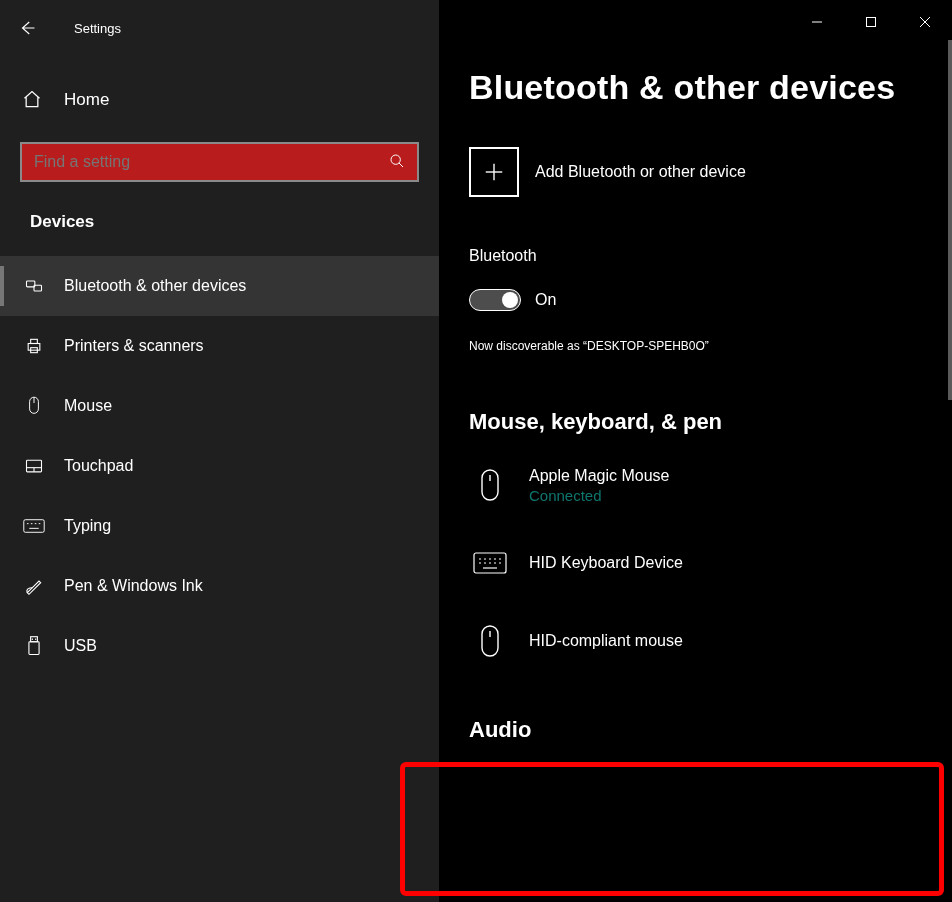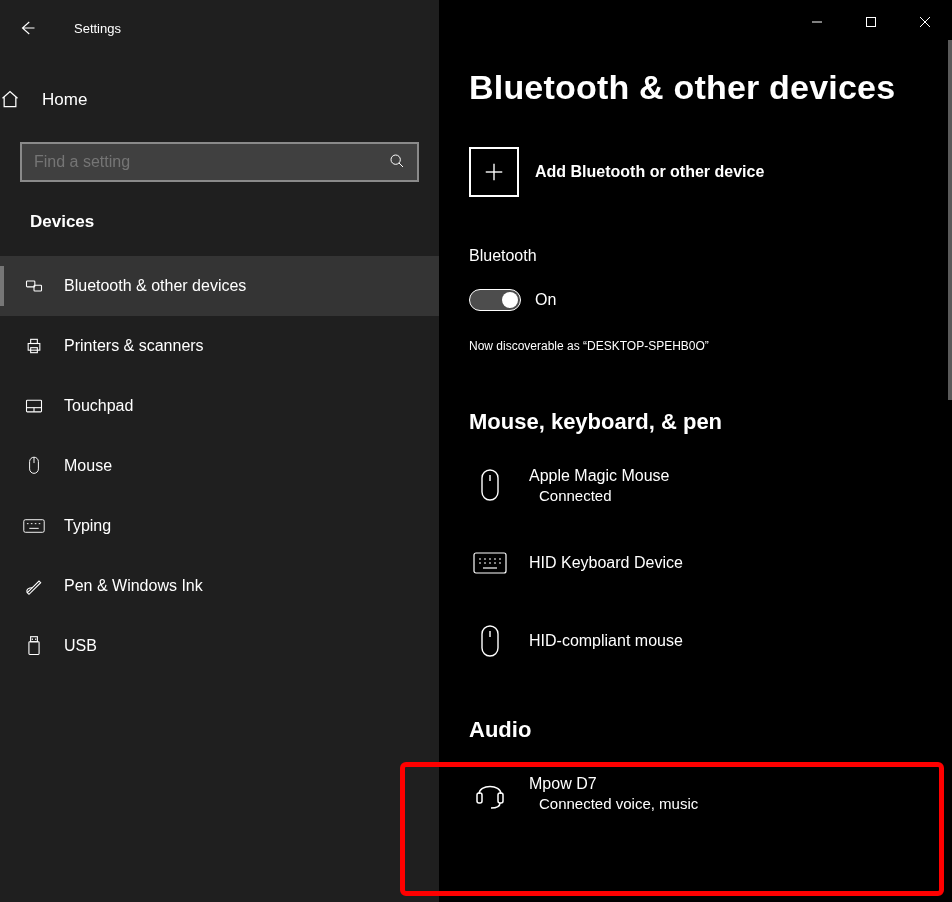--- a/index.html
+++ b/index.html
@@ -34,34 +34,35 @@
   }
   .sidebar-header .title {
     margin-left: 24px;
     font-size: 13px;
     font-weight: 400;
   }
   .home-row {
     display: flex;
     align-items: center;
     height: 44px;
+    padding-left: 22px;
     margin-top: 32px;
   }
   .home-row .label {
     margin-left: 22px;
     font-size: 17px;
   }
   .search-wrap {
     margin: 20px 20px 0 20px;
   }
   .search {
     width: 100%;
     height: 40px;
     border: 2px solid #8a8a8a;
-    background: #404040;
+    background: #b91c1c;
     display: flex;
     align-items: center;
     padding: 0 12px;
   }
   .search input {
     flex: 1;
     border: none;
     background: transparent;
     color: #cfcfcf;
     font-size: 16px;
@@ -139,21 +140,20 @@
   .page-title {
     font-size: 34px;
     font-weight: 600;
     letter-spacing: 0.2px;
     margin-bottom: 40px;
   }
   .add-row {
     display: flex;
     align-items: center;
     margin-bottom: 50px;
-    font-weight: bold;
   }
   .add-box {
     width: 50px;
     height: 50px;
     border: 2px solid #fff;
     display: flex;
     align-items: center;
     justify-content: center;
   }
   .add-row .label {
@@ -212,23 +212,22 @@
     align-items: center;
   }
   .device .dtext {
     margin-left: 18px;
   }
   .device .dname {
     font-size: 16px;
   }
   .device .dstatus {
     font-size: 15px;
-    color: #ffffff;
+    color: #0f766e;
     margin-top: 2px;
-    margin-left: 10px;
   }
   .highlight-box {
     position: absolute;
     left: 400px;
     width: 544px;
     border: 5px solid #ff0000;
     border-radius: 6px;
     pointer-events: none;
   }
   .scrollbar-track {
@@ -292,36 +291,36 @@
         <svg width="20" height="20" viewBox="0 0 24 24" stroke-width="1.3">
             <rect x="5" y="9" width="14" height="8"></rect>
             <rect x="8" y="4" width="8" height="5"></rect>
             <rect x="8" y="14" width="8" height="6"></rect>
           </svg>
       </span>
       <span class="label">Printers &amp; scanners</span>
     </div>
     <div class="nav-item">
       <span class="icon">
+        <svg width="18" height="22" viewBox="0 0 24 30" stroke-width="1.3">
+            <rect x="6" y="3" width="12" height="22" rx="6"></rect>
+            <line x1="12" y1="3" x2="12" y2="11"></line>
+          </svg>
+      </span>
+      <span class="label">Mouse</span>
+    </div>
+    <div class="nav-item">
+      <span class="icon">
         <svg width="20" height="18" viewBox="0 0 24 20" stroke-width="1.3">
             <rect x="3" y="3" width="18" height="14" rx="1"></rect>
             <line x1="3" y1="12" x2="21" y2="12"></line>
             <line x1="12" y1="12" x2="12" y2="17"></line>
           </svg>
       </span>
       <span class="label">Touchpad</span>
-    </div>
-    <div class="nav-item">
-      <span class="icon">
-        <svg width="18" height="22" viewBox="0 0 24 30" stroke-width="1.3">
-            <rect x="6" y="3" width="12" height="22" rx="6"></rect>
-            <line x1="12" y1="3" x2="12" y2="11"></line>
-          </svg>
-      </span>
-      <span class="label">Mouse</span>
     </div>
     <div class="nav-item">
       <span class="icon">
         <svg width="22" height="16" viewBox="0 0 28 18" stroke-width="1.2">
             <rect x="1" y="1" width="26" height="16" rx="2"></rect>
             <line x1="5" y1="6" x2="7" y2="6"></line>
             <line x1="10" y1="6" x2="12" y2="6"></line>
             <line x1="15" y1="6" x2="17" y2="6"></line>
             <line x1="20" y1="6" x2="22" y2="6"></line>
             <line x1="8" y1="12" x2="20" y2="12"></line>
@@ -442,31 +441,17 @@
             <line x1="12" y1="7" x2="12" y2="13"></line>
           </svg>
       </span>
       <div class="dtext">
         <div class="dname">HID-compliant mouse</div>
       </div>
     </div>
 
     <div class="group-title">Audio</div>
 
-    <div class="device">
-      <span class="dicon">
-        <svg width="32" height="34" viewBox="0 0 32 34" stroke-width="1.5">
-            <path d="M5 18 C5 8 27 8 27 18"></path>
-            <rect x="3" y="17" width="5" height="10" rx="2"></rect>
-            <rect x="24" y="17" width="5" height="10" rx="2"></rect>
-            <path d="M26 27 C26 32 20 32 17 32"></path>
-          </svg>
-      </span>
-      <div class="dtext">
-        <div class="dname">Mpow D7</div>
-        <div class="dstatus">Connected voice, music</div>
-      </div>
-    </div>
 
   </div>
 </div>
 
 <div class="highlight-box" style="top:762px; height:134px;"></div>
 
 </body></html>

